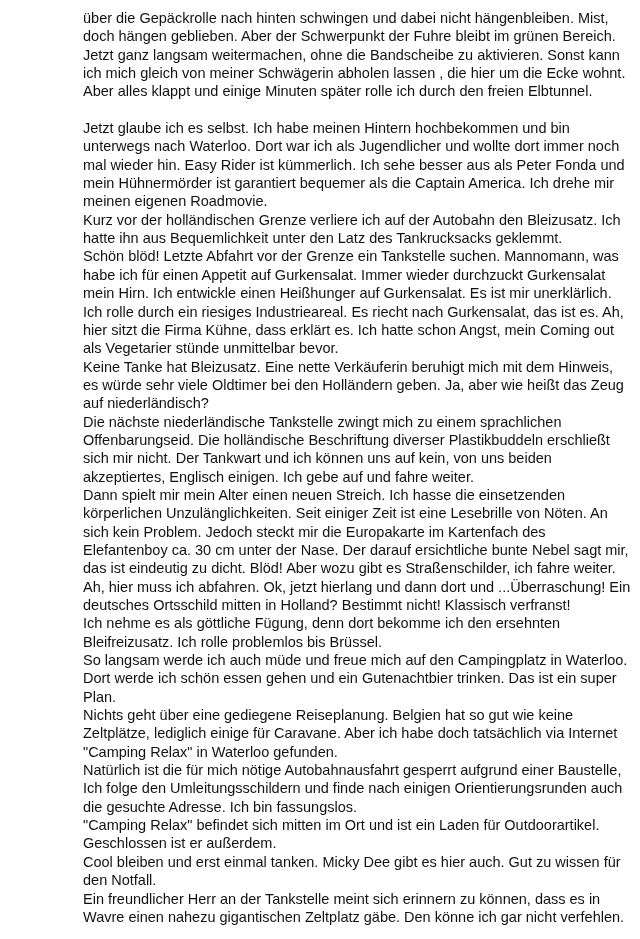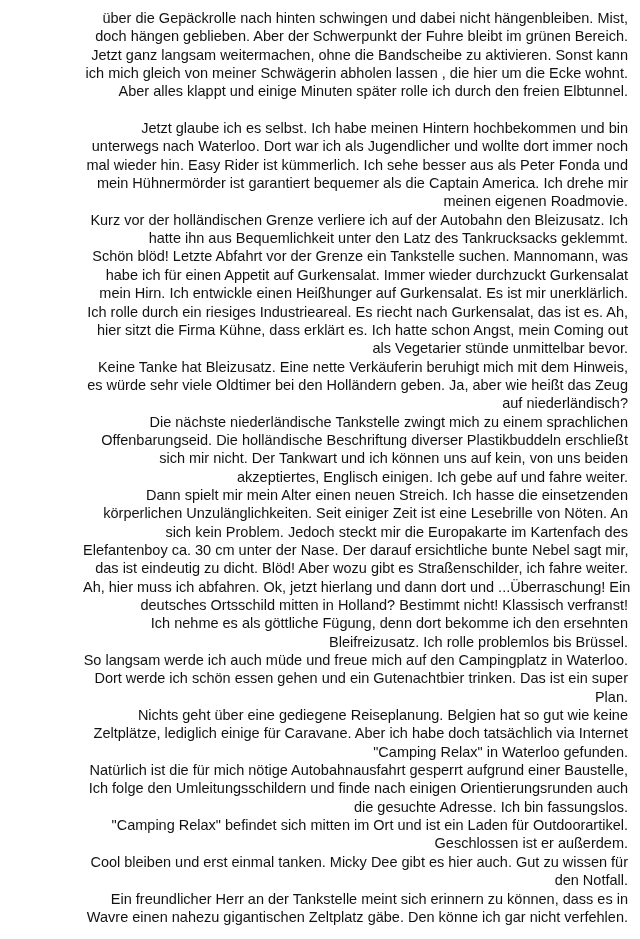--- a/index.html
+++ b/index.html
@@ -28,21 +28,20 @@
     width: 545px;
     font-family: "Liberation Sans", "DejaVu Sans", sans-serif;
     font-size: 14.5px;
     line-height: 18.35px;
     color: #121212;
     white-space: pre;
     letter-spacing: 0;
   }
   .line {
     height: 18.35px;
-    text-align: right;
   }
 </style>
 </head>
 <body>
 
 <div class="page">
   <div class="text-block"><div class="line">über die Gepäckrolle nach hinten schwingen und dabei nicht hängenbleiben. Mist,</div><div class="line">doch hängen geblieben. Aber der Schwerpunkt der Fuhre bleibt im grünen Bereich.</div><div class="line">Jetzt ganz langsam weitermachen, ohne die Bandscheibe zu aktivieren. Sonst kann</div><div class="line">ich mich gleich von meiner Schwägerin abholen lassen , die hier um die Ecke wohnt.</div><div class="line">Aber alles klappt und einige Minuten später rolle ich durch den freien Elbtunnel.</div><div class="line">&nbsp;</div><div class="line">Jetzt glaube ich es selbst. Ich habe meinen Hintern hochbekommen und bin</div><div class="line">unterwegs nach Waterloo. Dort war ich als Jugendlicher und wollte dort immer noch</div><div class="line">mal wieder hin. Easy Rider ist kümmerlich. Ich sehe besser aus als Peter Fonda und</div><div class="line">mein Hühnermörder ist garantiert bequemer als die Captain America. Ich drehe mir</div><div class="line">meinen eigenen Roadmovie.</div><div class="line">Kurz vor der holländischen Grenze verliere ich auf der Autobahn den Bleizusatz. Ich</div><div class="line">hatte ihn aus Bequemlichkeit unter den Latz des Tankrucksacks geklemmt.</div><div class="line">Schön blöd! Letzte Abfahrt vor der Grenze ein Tankstelle suchen. Mannomann, was</div><div class="line">habe ich für einen Appetit auf Gurkensalat. Immer wieder durchzuckt Gurkensalat</div><div class="line">mein Hirn. Ich entwickle einen Heißhunger auf Gurkensalat. Es ist mir unerklärlich.</div><div class="line">Ich rolle durch ein riesiges Industrieareal. Es riecht nach Gurkensalat, das ist es. Ah,</div><div class="line">hier sitzt die Firma Kühne, dass erklärt es. Ich hatte schon Angst, mein Coming out</div><div class="line">als Vegetarier stünde unmittelbar bevor.</div><div class="line">Keine Tanke hat Bleizusatz. Eine nette Verkäuferin beruhigt mich mit dem Hinweis,</div><div class="line">es würde sehr viele Oldtimer bei den Holländern geben. Ja, aber wie heißt das Zeug</div><div class="line">auf niederländisch?</div><div class="line">Die nächste niederländische Tankstelle zwingt mich zu einem sprachlichen</div><div class="line">Offenbarungseid. Die holländische Beschriftung diverser Plastikbuddeln erschließt</div><div class="line">sich mir nicht. Der Tankwart und ich können uns auf kein, von uns beiden</div><div class="line">akzeptiertes, Englisch einigen. Ich gebe auf und fahre weiter.</div><div class="line">Dann spielt mir mein Alter einen neuen Streich. Ich hasse die einsetzenden</div><div class="line">körperlichen Unzulänglichkeiten. Seit einiger Zeit ist eine Lesebrille von Nöten. An</div><div class="line">sich kein Problem. Jedoch steckt mir die Europakarte im Kartenfach des</div><div class="line">Elefantenboy ca. 30 cm unter der Nase. Der darauf ersichtliche bunte Nebel sagt mir,</div><div class="line">das ist eindeutig zu dicht. Blöd! Aber wozu gibt es Straßenschilder, ich fahre weiter.</div><div class="line">Ah, hier muss ich abfahren. Ok, jetzt hierlang und dann dort und ...Überraschung! Ein</div><div class="line">deutsches Ortsschild mitten in Holland? Bestimmt nicht! Klassisch verfranst!</div><div class="line">Ich nehme es als göttliche Fügung, denn dort bekomme ich den ersehnten</div><div class="line">Bleifreizusatz. Ich rolle problemlos bis Brüssel.</div><div class="line">So langsam werde ich auch müde und freue mich auf den Campingplatz in Waterloo.</div><div class="line">Dort werde ich schön essen gehen und ein Gutenachtbier trinken. Das ist ein super</div><div class="line">Plan.</div><div class="line">Nichts geht über eine gediegene Reiseplanung. Belgien hat so gut wie keine</div><div class="line">Zeltplätze, lediglich einige für Caravane. Aber ich habe doch tatsächlich via Internet</div><div class="line">"Camping Relax" in Waterloo gefunden.</div><div class="line">Natürlich ist die für mich nötige Autobahnausfahrt gesperrt aufgrund einer Baustelle,</div><div class="line">Ich folge den Umleitungsschildern und finde nach einigen Orientierungsrunden auch</div><div class="line">die gesuchte Adresse. Ich bin fassungslos.</div><div class="line">"Camping Relax" befindet sich mitten im Ort und ist ein Laden für Outdoorartikel.</div><div class="line">Geschlossen ist er außerdem.</div><div class="line">Cool bleiben und erst einmal tanken. Micky Dee gibt es hier auch. Gut zu wissen für</div><div class="line">den Notfall.</div><div class="line">Ein freundlicher Herr an der Tankstelle meint sich erinnern zu können, dass es in</div><div class="line">Wavre einen nahezu gigantischen Zeltplatz gäbe. Den könne ich gar nicht verfehlen.</div></div>
 </div>
 
 </body></html>

